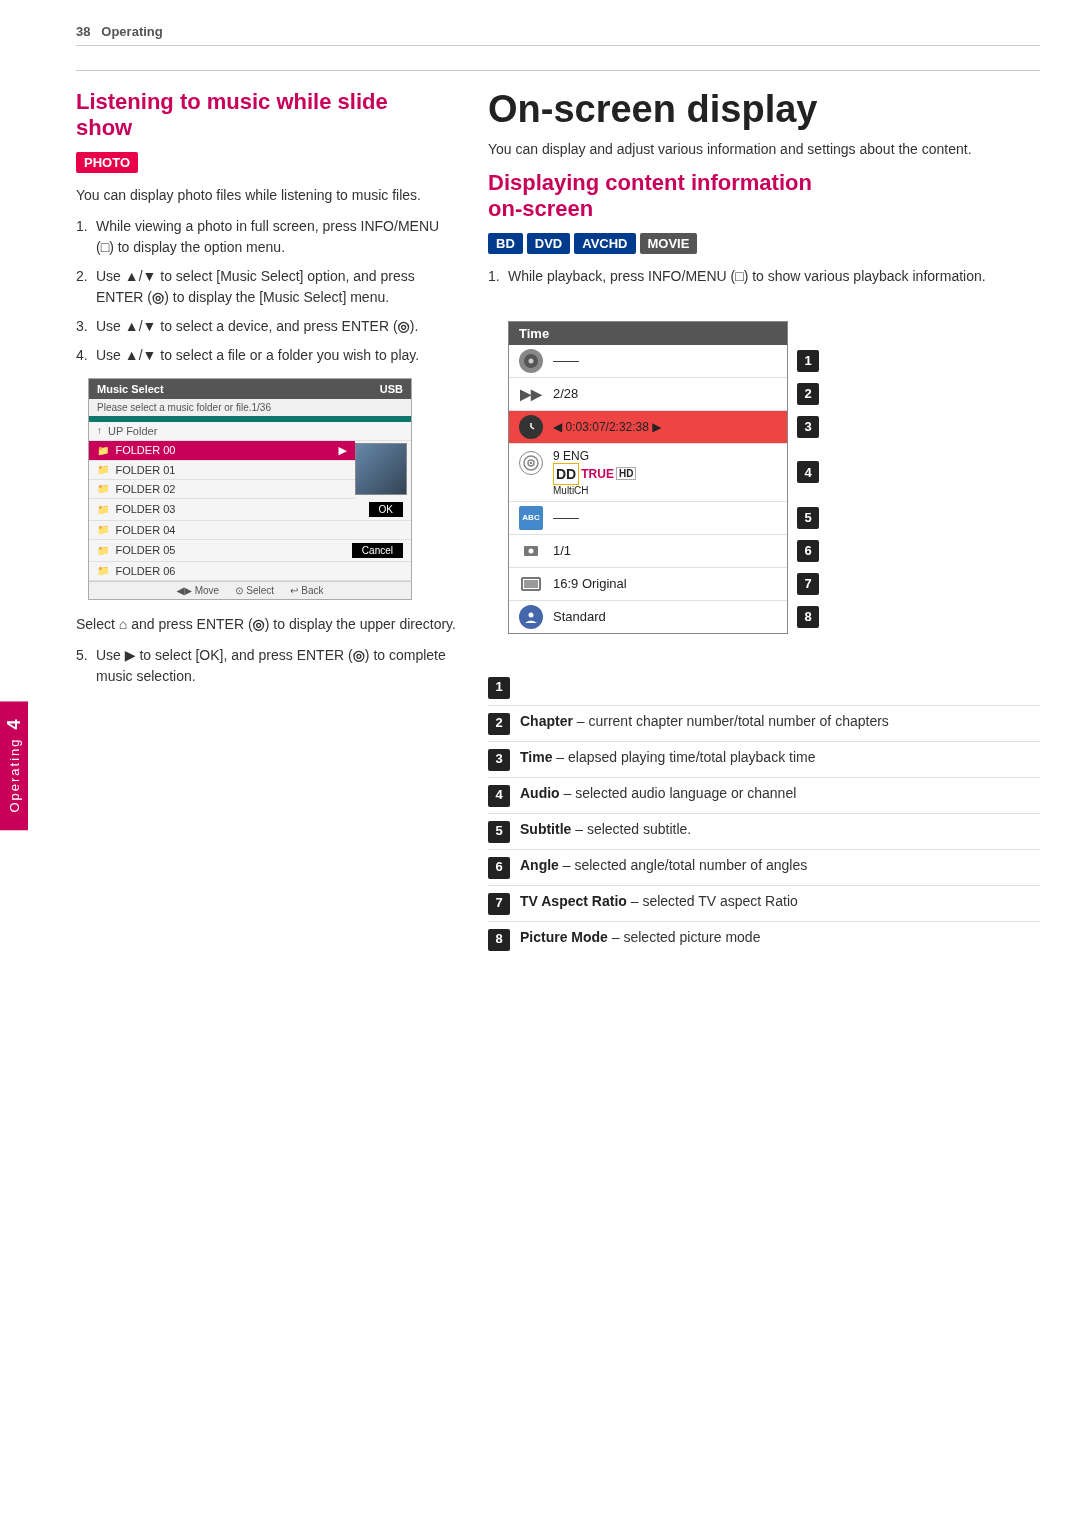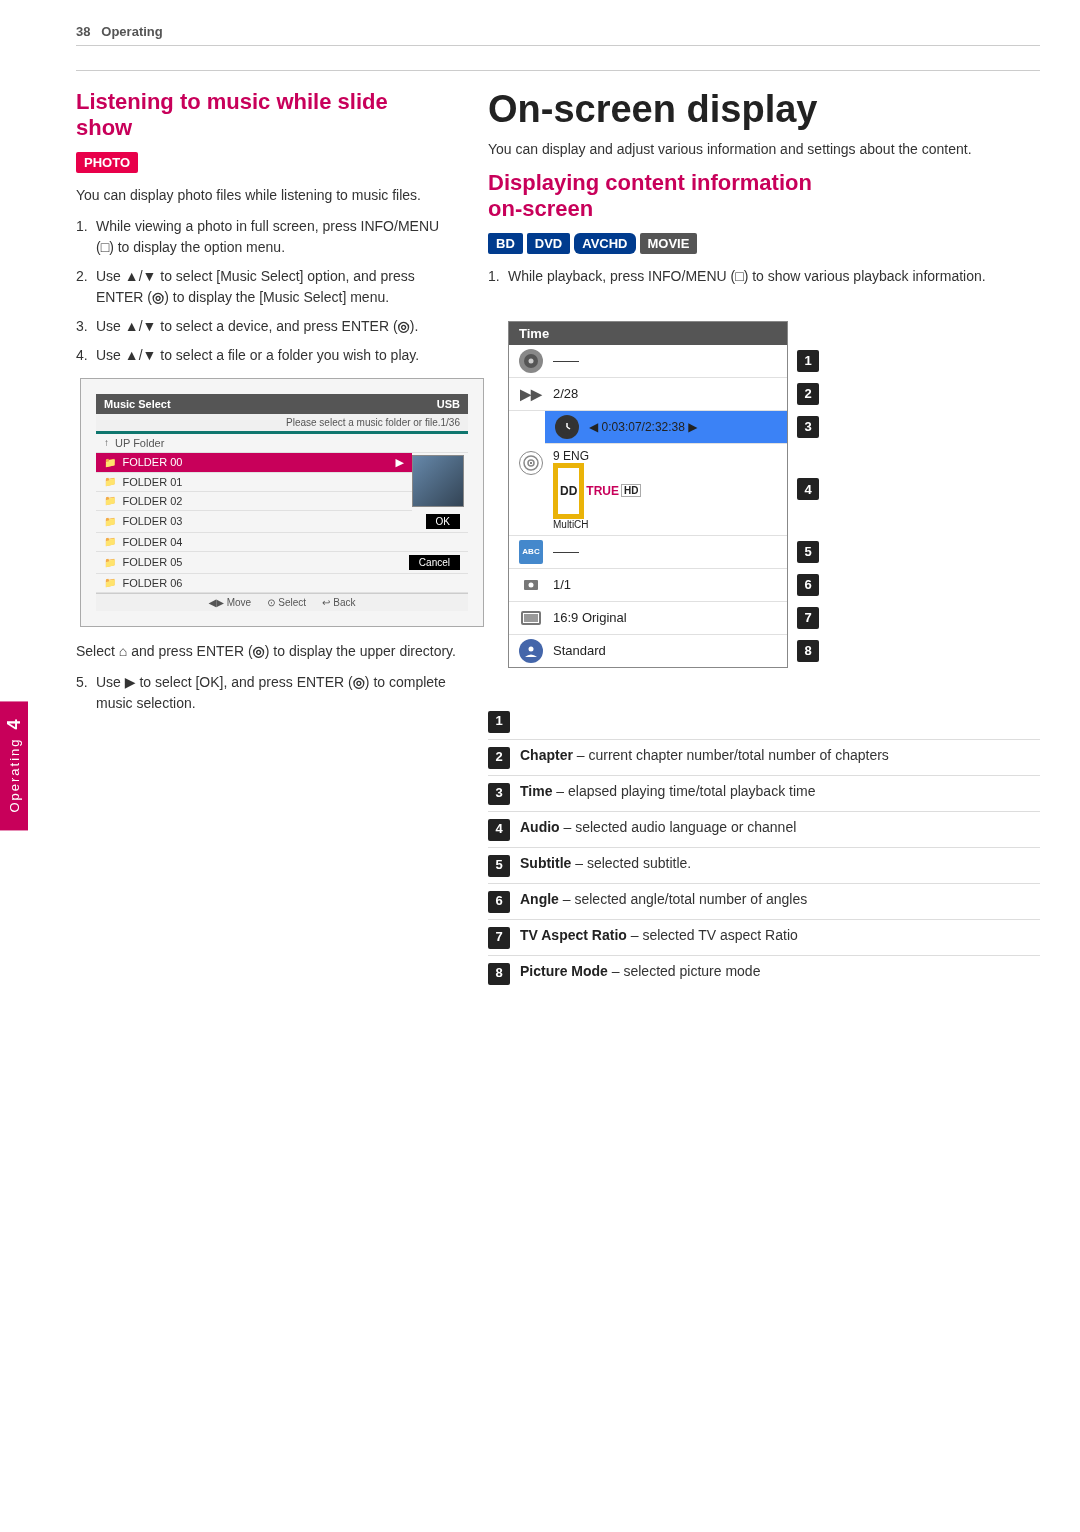--- a/index.html
+++ b/index.html
@@ -94,21 +94,21 @@
       display: inline-block;
       padding: 3px 8px;
       font-size: 13px;
       font-weight: bold;
       border-radius: 2px;
       color: #fff;
     }
     .badge-photo { background: #e8004a; }
     .badge-bd { background: #003b8e; }
     .badge-dvd { background: #003b8e; }
-    .badge-avchd { background: #003b8e; border-radius: 6px; }
+    .badge-avchd { background: #003b8e; }
     .badge-movie { background: #555; }
 
     
     .body-text {
       font-size: 14px;
       color: #333;
       line-height: 1.5;
       margin-bottom: 10px;
     }
 
@@ -133,42 +133,42 @@
       font-weight: normal;
     }
     .instruction-list li .li-text {
       flex: 1;
     }
 
     
     .music-select-box {
       border: 1px solid #aaa;
       background: #f5f5f5;
-      padding: 15px;
-      margin: 10px 0 14px 4px;
-      width: 404px;
+      padding: 0;
+      margin: 10px 0 14px 12px;
+      width: 324px;
       font-size: 11px;
     }
     .ms-header {
       background: #555;
       color: #fff;
       font-size: 11px;
       font-weight: bold;
       padding: 4px 8px;
       display: flex;
       justify-content: space-between;
       align-items: center;
     }
     .ms-subheader {
       padding: 3px 8px;
       font-size: 10px;
       color: #555;
       display: flex;
-      justify-content: flex-end;
-      border-bottom: 3px solid #0f766e;
+      justify-content: flex-start;
+      border-bottom: 6px solid #0f766e;
       background: #f0f0f0;
     }
     .ms-row {
       display: flex;
       align-items: center;
       padding: 3px 8px;
       font-size: 11px;
       color: #333;
       border-bottom: 1px solid #e0e0e0;
     }
@@ -480,21 +480,21 @@
             <div class="info-row-content">——</div>
             <div class="row-number">1</div>
           </div>
 
           <div class="info-row">
             <div class="info-row-icon" style="color:#555; font-size:14px; font-weight:bold;">▶▶</div>
             <div class="info-row-content">2/28</div>
             <div class="row-number">2</div>
           </div>
 
-          <div class="info-row" style="background:#3b82f6;margin-left:36px;">
+          <div class="info-row" style="background:#ef4444;">
             <div class="info-row-icon icon-time">
               <svg width="16" height="16" viewBox="0 0 16 16">
                   <circle cx="8" cy="8" r="7" fill="#333"></circle>
                   <line x1="8" y1="4" x2="8" y2="8" stroke="#fff" stroke-width="1.5"></line>
                   <line x1="8" y1="8" x2="11" y2="10" stroke="#fff" stroke-width="1.5"></line>
                 </svg>
             </div>
             <div class="info-row-content">
               <span style="font-size:12px;">◀ 0:03:07/2:32:38 ▶</span>
             </div>
@@ -505,21 +505,21 @@
             <div class="info-row-icon icon-audio" style="margin-top:2px;">
               <svg width="16" height="16" viewBox="0 0 16 16">
                   <circle cx="8" cy="8" r="7" fill="none" stroke="#888" stroke-width="1.5"></circle>
                   <circle cx="8" cy="8" r="3" fill="none" stroke="#888" stroke-width="1.5"></circle>
                   <circle cx="8" cy="8" r="1" fill="#555"></circle>
                 </svg>
             </div>
             <div class="info-row-content">
               <div style="font-size:12px;">9 ENG</div>
               <div style="display:flex; align-items:center; gap:2px; font-size:11px;">
-                <span style="border:5px solid #eab308; padding:16px 2px; font-size:12px; font-weight:bold;">DD</span>
+                <span style="border:1px solid #eab308; padding:2px 2px; font-size:14px; font-weight:bold;">DD</span>
                 <span style="font-size:12px; font-weight:bold; color:#c8005a;">TRUE</span>
                 <span style="border:1px solid #aaa; padding:0 2px; font-size:10px; font-weight:bold;">HD</span>
               </div>
               <div style="font-size:10px;">MultiCH</div>
             </div>
             <div class="row-number">4</div>
           </div>
 
           <div class="info-row">
             <div class="info-row-icon icon-subtitle" style="background:#4488cc; color:#fff; font-size:8px; font-weight:bold; border-radius:2px;">ABC</div>

